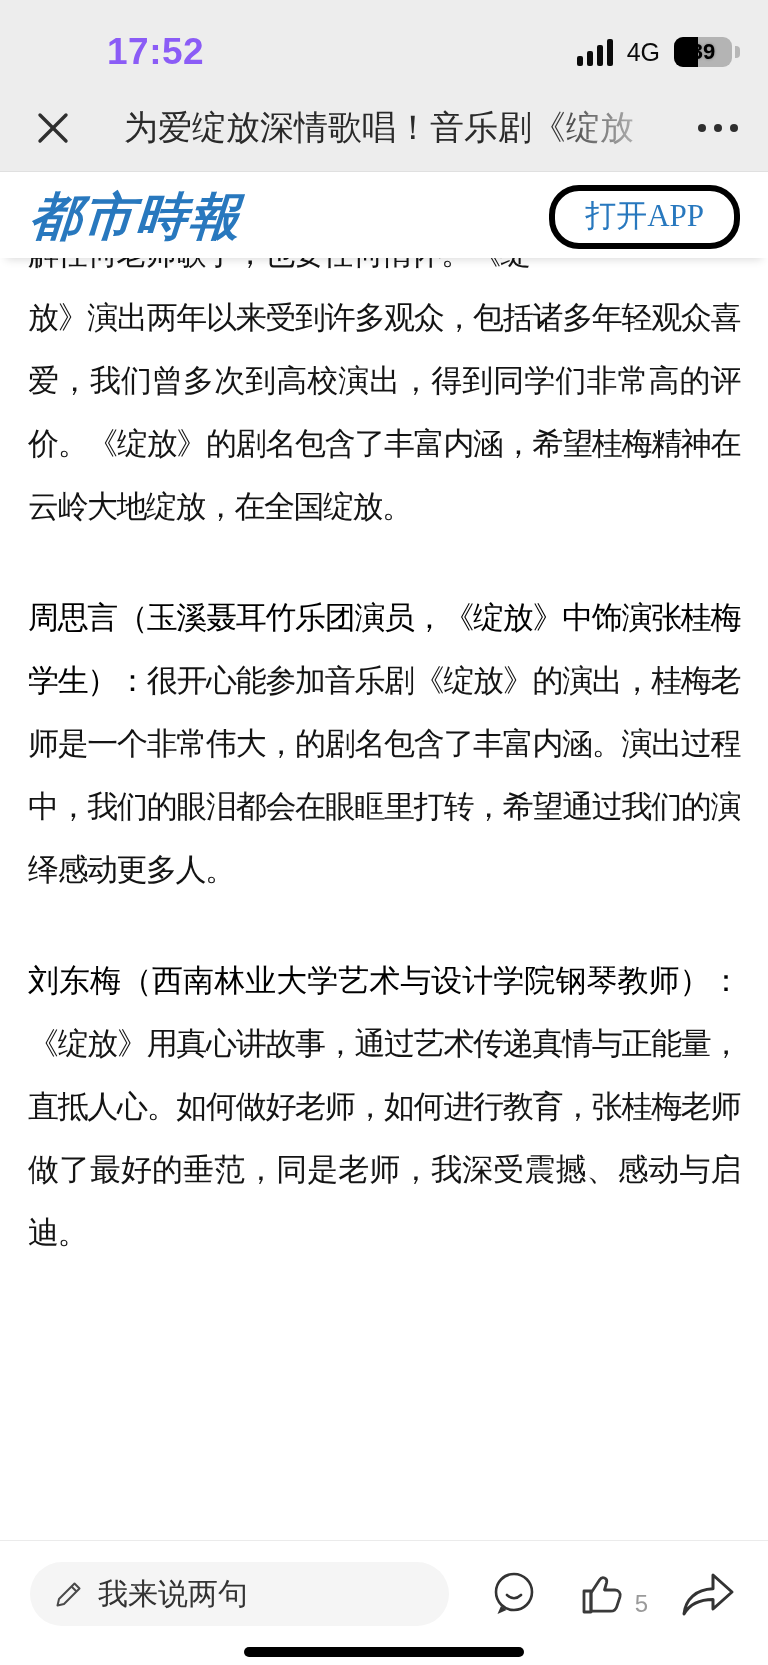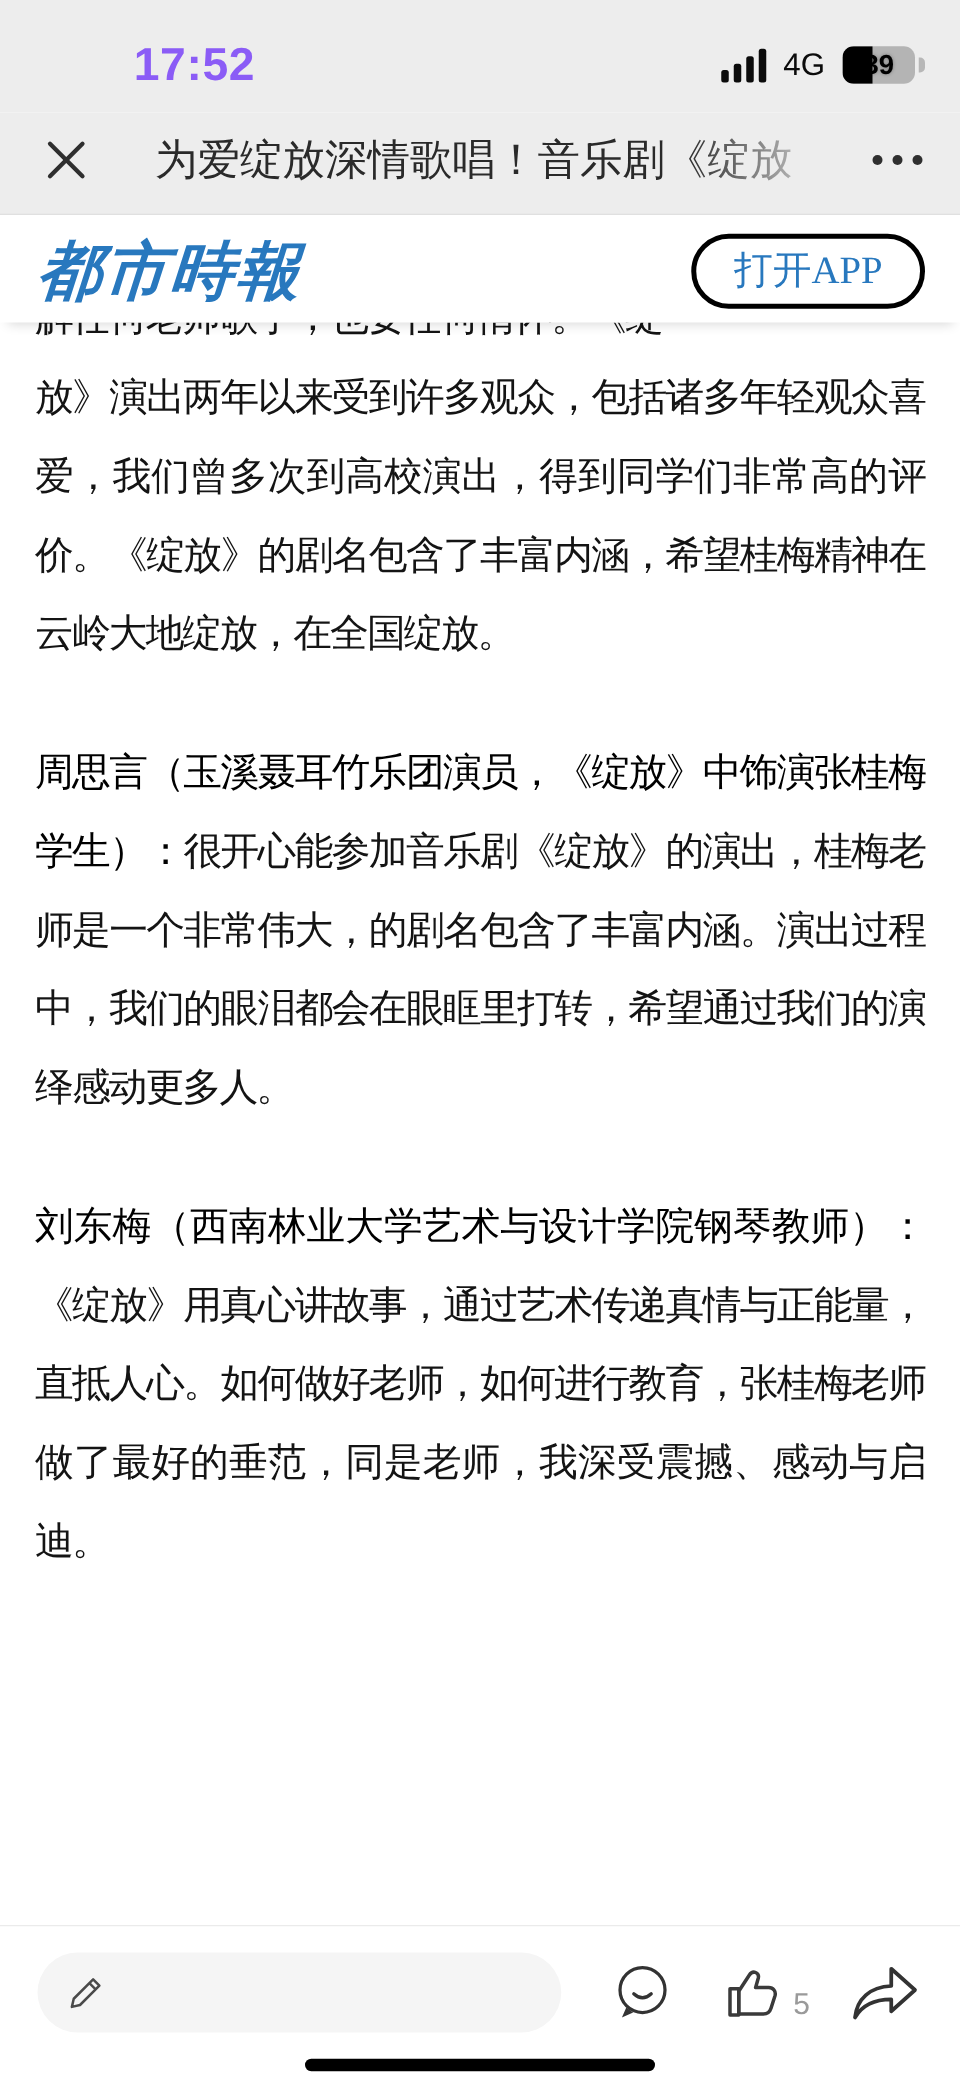--- a/index.html
+++ b/index.html
@@ -55,21 +55,21 @@
     position:relative; z-index:3; height:86px; background:#ffffff;
     display:flex; align-items:center; justify-content:space-between;
     padding:4px 28px 0 30px;
     box-shadow:0 7px 9px -6px rgba(0,0,0,.16);
   }
   .brand {
     font-family:"DejaVu Serif", serif; font-style:italic; font-weight:700;
     font-size:51px; color:#2878be; letter-spacing:2px; transform:skewX(-4deg);
   }
   .open-app {
-    border:4px solid #000000; color:#2878be; background:#fff;
+    border:6px solid #000000; color:#2878be; background:#fff;
     border-radius:30px; padding:8px 30px 10px; font-size:31px;
     font-family:"Liberation Serif", serif; line-height:1.1;
   }
 
   
   .article {
     height:1282px; overflow:hidden; padding:0 28px; background:#fff;
     font-size:31px; line-height:63px; letter-spacing:-1.5px;
     color:#141414; text-align:justify;
   }
@@ -153,20 +153,21 @@
     <p class="para"><span class="lead">周思言（玉溪聂耳竹乐团演员，《绽放》中饰演张桂梅学生）：</span><span>很开心能参加音乐剧《绽放》的演出，桂梅老师是一个非常伟大，的剧名包含了丰富内涵。演出过程中，我们的眼泪都会在眼眶里打转，希望通过我们的演绎感动更多人。</span></p>
     <p class="para"><span class="lead">刘东梅（西南林业大学艺术与设计学院钢琴教师）：</span><span>《绽放》用真心讲故事，通过艺术传递真情与正能量，直抵人心。如何做好老师，如何进行教育，张桂梅老师做了最好的垂范，同是老师，我深受震撼、感动与启迪。</span></p>
   </div>
 
   <div class="bottombar">
     <div class="composer">
       <svg width="30" height="30" viewBox="0 0 30 30">
         <path d="M20.5 4.5 L25.5 9.5 L10 25 L3.5 26.5 L5 20 Z" fill="none" stroke="#4a4a4a" stroke-width="2" stroke-linejoin="round"></path>
         <line x1="17.5" y1="7.5" x2="22.5" y2="12.5" stroke="#4a4a4a" stroke-width="2"></line>
       </svg>
+      <span class="composer-text">我来说两句</span>
     </div>
 
     <div class="action-group">
       <button class="icon-btn">
         <svg width="58" height="58" viewBox="0 0 58 58">
           <circle cx="29" cy="27" r="18" fill="none" stroke="#333" stroke-width="2.6"></circle>
           <path d="M22 30 q7 6.5 14 0" fill="none" stroke="#333" stroke-width="2.6" stroke-linecap="round"></path>
           <path d="M16 41 L12.5 49 L21.5 45 Z" fill="#333"></path>
         </svg>
       </button>

